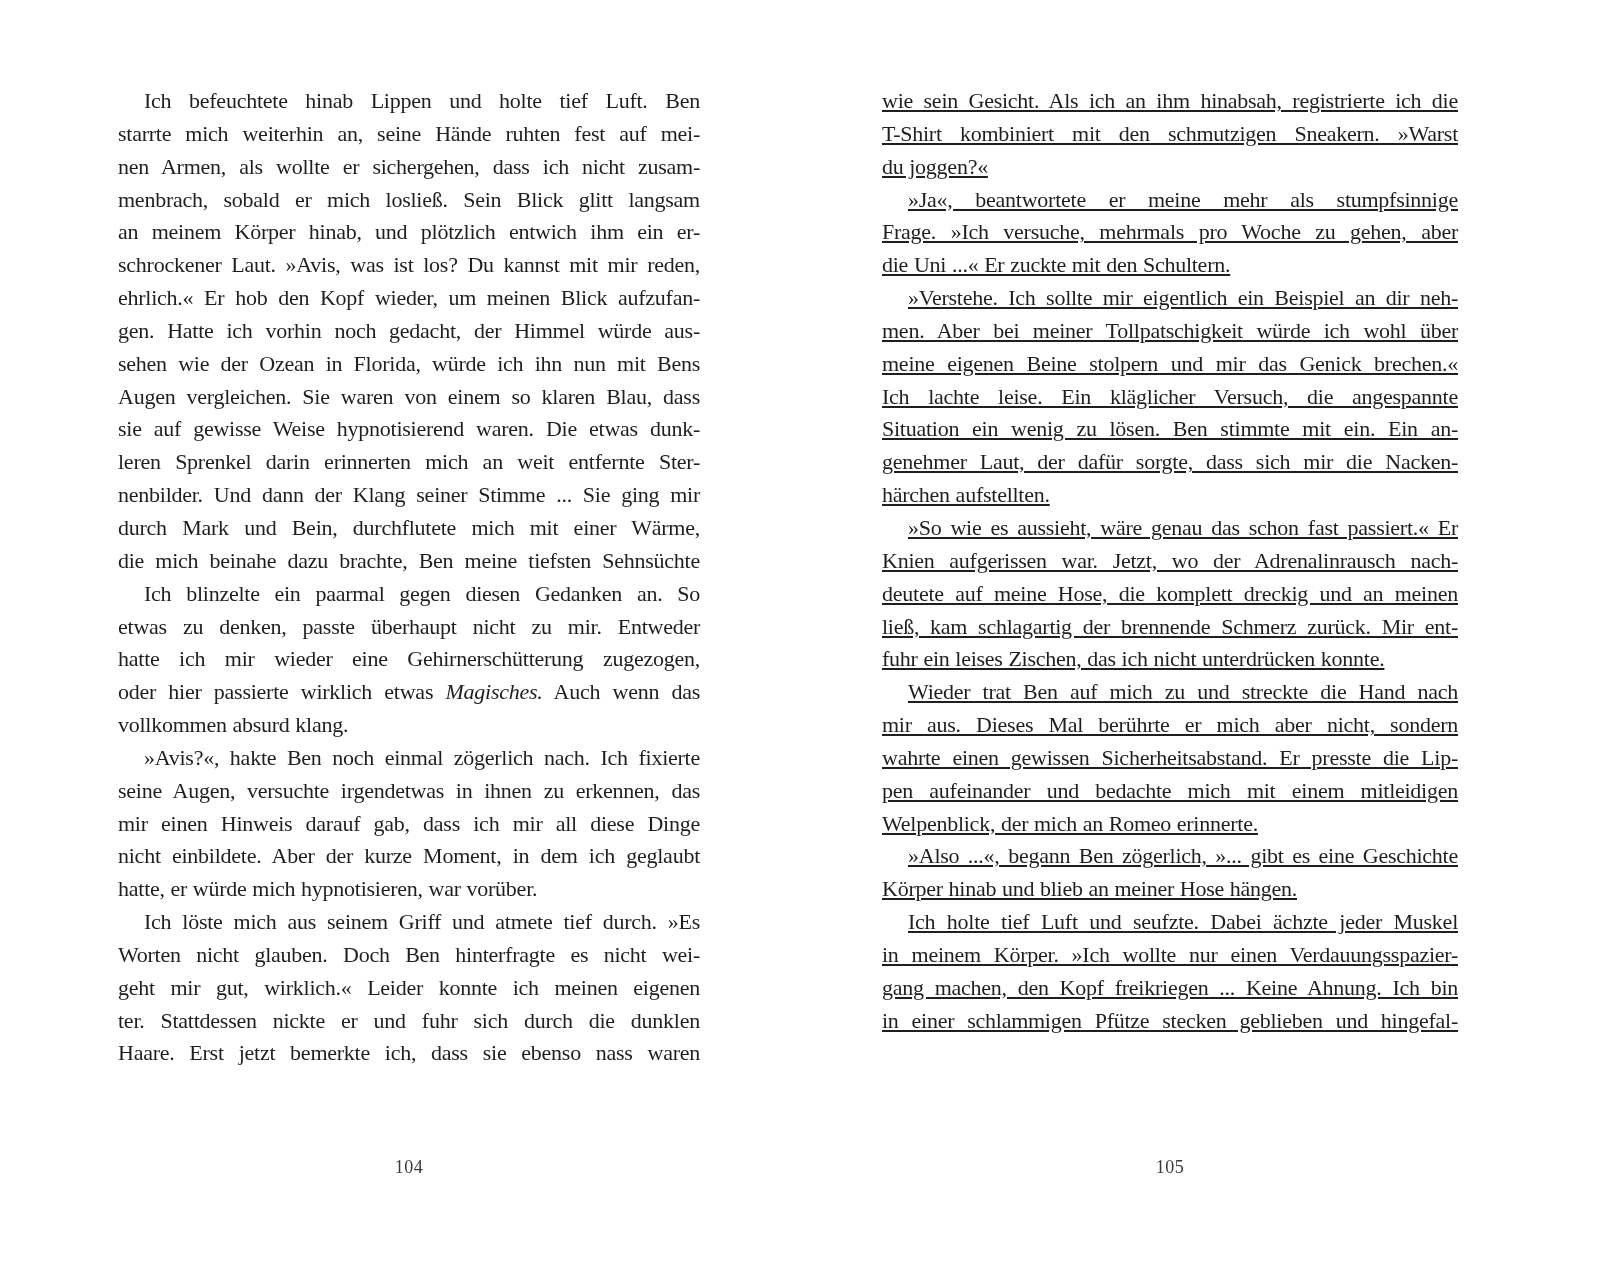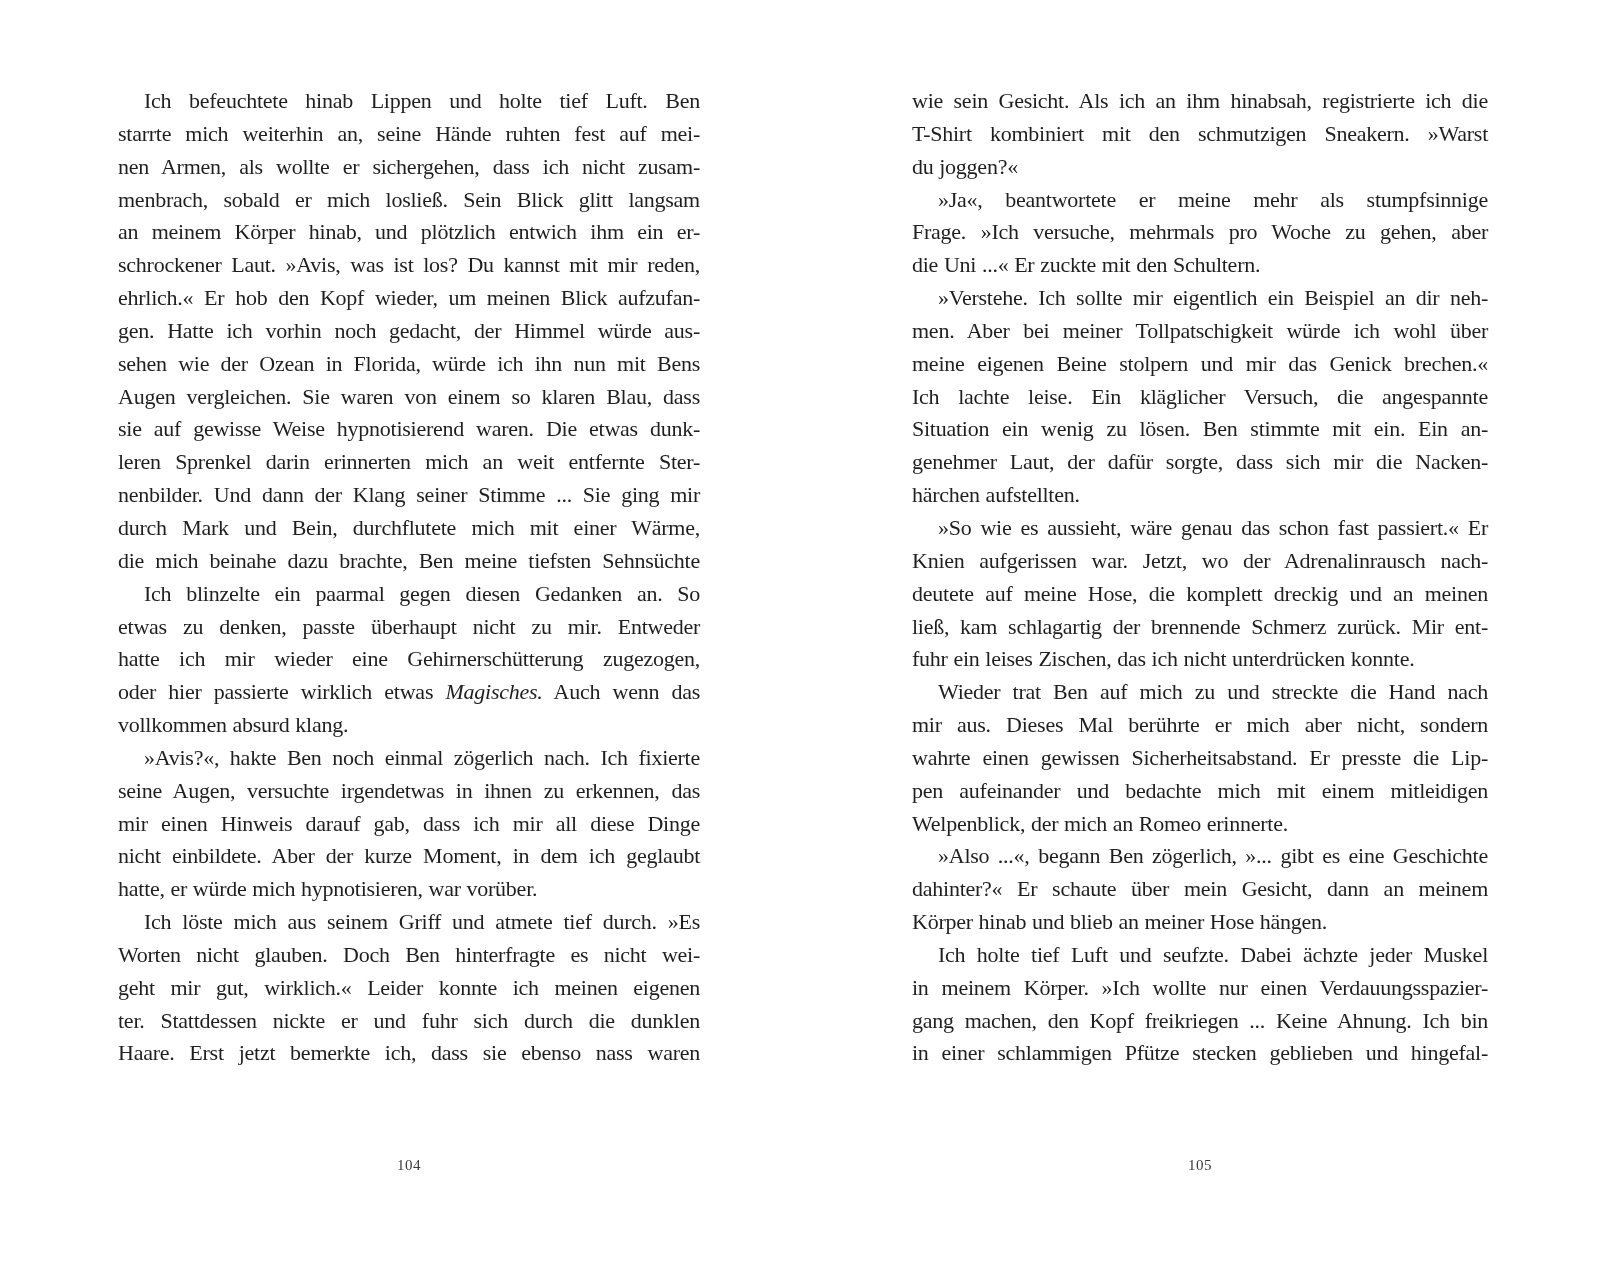--- a/index.html
+++ b/index.html
@@ -13,21 +13,21 @@
     height: 1274px;
     overflow: hidden;
     font-family: "Liberation Serif", "DejaVu Serif", serif;
     color: #1f1f1f;
   }
   .page {
     position: absolute;
     top: 85px;
   }
   .page-left  { left: 118px; width: 582px; }
-  .page-right { left: 912px; width: 576px; }
+  .page-right { left: 882px; width: 576px; text-decoration: underline; }
   .paragraph { margin: 0; }
   .line {
     font-size: 22px;
     line-height: 32.85px;
     letter-spacing: -0.25px;
     word-spacing: 0.5px;
     text-align: justify;
     text-align-last: justify;
     white-space: normal;
   }
@@ -37,21 +37,21 @@
   .line.indent {
     text-indent: 26px;
   }
   .italic { font-style: italic; }
   .page-number {
     position: absolute;
     top: 1072px;
     left: 0;
     width: 100%;
     text-align: center;
-    font-size: 15px;
+    font-size: 18px;
     letter-spacing: 0.5px;
     color: #3a3a3a;
   }
 </style>
 </head>
 <body>
 
 <main>
   <section class="page page-left">
     <div class="text-block">
@@ -126,21 +126,20 @@
         </div>
         <div class="paragraph">
           <div class="line indent">Wieder trat Ben auf mich zu und streckte die Hand nach</div>
           <div class="line">mir aus. Dieses Mal berührte er mich aber nicht, sondern</div>
           <div class="line">wahrte einen gewissen Sicherheitsabstand. Er presste die Lip-</div>
           <div class="line">pen aufeinander und bedachte mich mit einem mitleidigen</div>
           <div class="line last">Welpenblick, der mich an Romeo erinnerte.</div>
         </div>
         <div class="paragraph">
           <div class="line indent">»Also ...«, begann Ben zögerlich, »... gibt es eine Geschichte</div>
-          <div class="line">dahinter?« Er schaute über mein Gesicht, dann an meinem</div>
           <div class="line last">Körper hinab und blieb an meiner Hose hängen.</div>
         </div>
         <div class="paragraph">
           <div class="line indent">Ich holte tief Luft und seufzte. Dabei ächzte jeder Muskel</div>
           <div class="line">in meinem Körper. »Ich wollte nur einen Verdauungsspazier-</div>
           <div class="line">gang machen, den Kopf freikriegen ... Keine Ahnung. Ich bin</div>
           <div class="line">in einer schlammigen Pfütze stecken geblieben und hingefal-</div>
         </div>
       </div>
     <div class="page-number">105</div>

